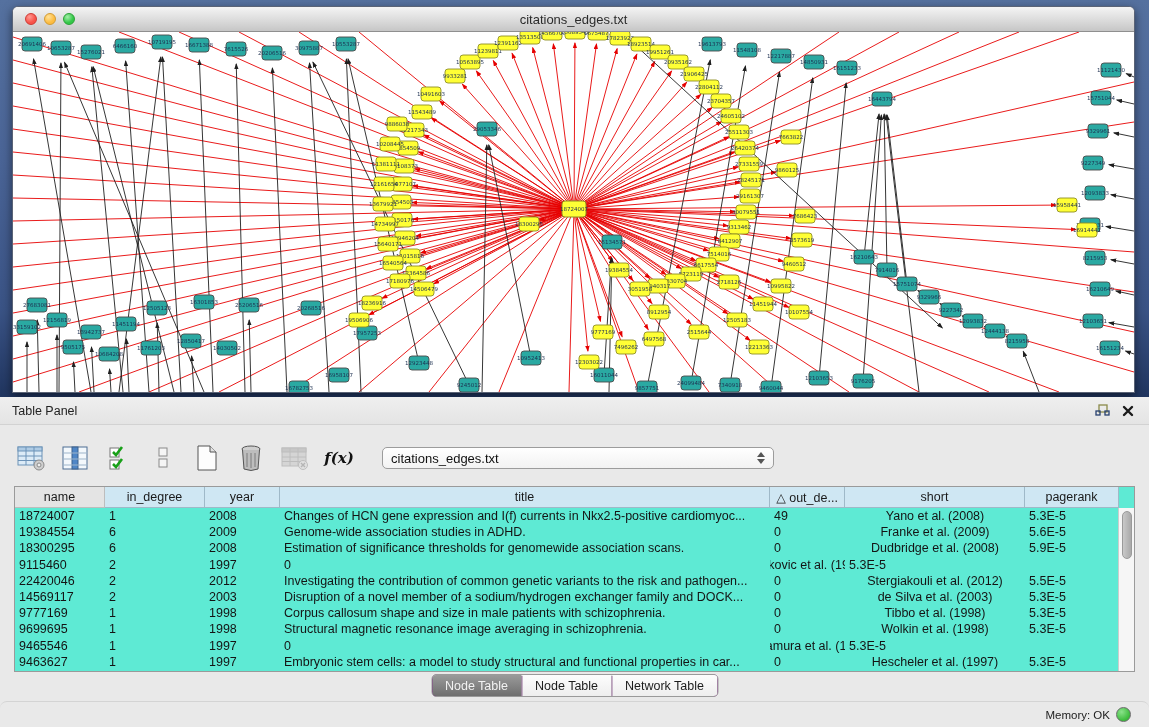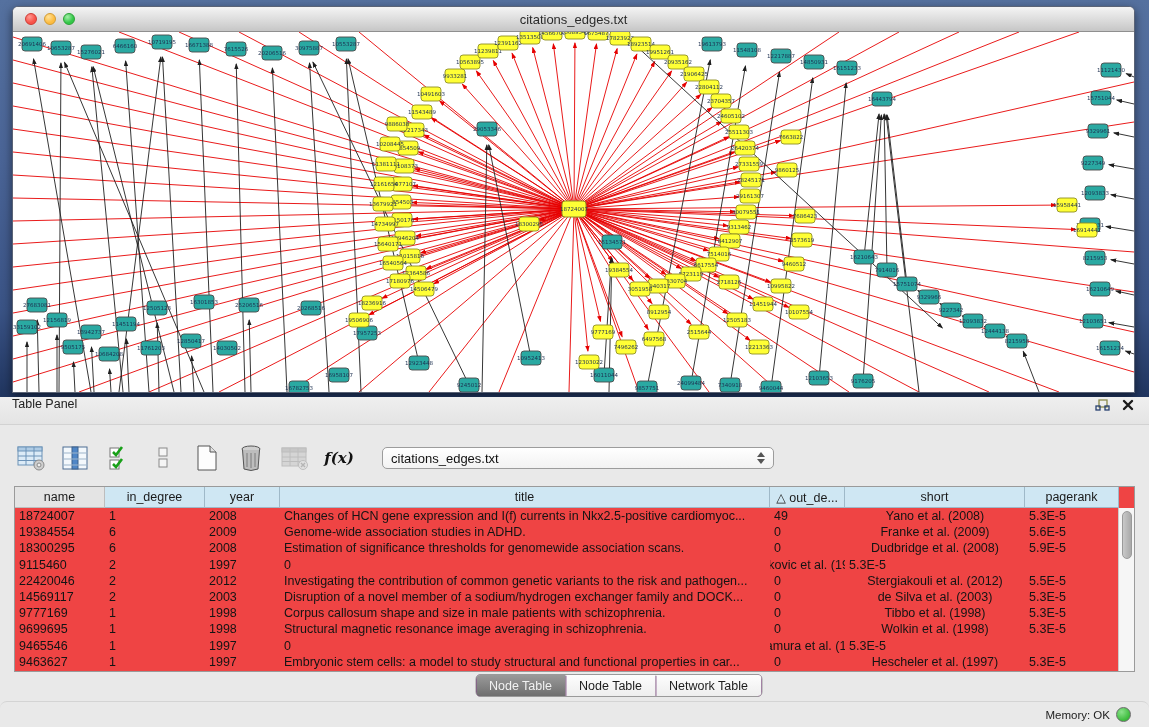--- a/index.html
+++ b/index.html
@@ -25,55 +25,55 @@
   .canvas svg{display:block;}
   .redln{stroke:#e60000;stroke-width:0.9;}
   .blkln{stroke:#1f1f1f;stroke-width:0.9;}
   .ny{fill:#ffff35;stroke:#8e8e25;stroke-width:0.9;}
   .nt{fill:#2aa9a2;stroke:#4a4a4a;stroke-width:0.9;}
   .nhub{fill:#ffff35;stroke:#8e8e25;stroke-width:1;}
   .nlbl{font:5.5px "DejaVu Sans",sans-serif;fill:#1d3050;text-anchor:middle;}
 
   
   .bottom{position:absolute;left:0;top:397px;width:1149px;height:330px;background:#e9e9e9;}
-  .panelhdr{height:27px;display:flex;padding:0 12px;
+  .panelhdr{height:27px;display:flex;align-items:center;padding:0 12px;
             border-bottom:1px solid #d2d2d2;background:linear-gradient(#efefef,#e4e4e4);}
   .panelhdr .pt{font-size:12.5px;color:#222;}
   .panelhdr .sp{flex:1;}
   .ph-ic{width:18px;height:16px;display:flex;align-items:center;justify-content:center;margin-left:8px;cursor:default;}
   .toolbar{position:absolute;left:16px;top:40px;height:42px;display:flex;align-items:center;gap:14px;}
   .tbtn{width:30px;height:30px;display:flex;align-items:center;justify-content:center;}
   .fx{font-family:"DejaVu Serif",serif;font-style:italic;font-weight:bold;font-size:15px;color:#111;}
   .combo{margin-left:14px;width:392px;height:22px;border:1px solid #9c9c9c;border-radius:5px;
          background:linear-gradient(#ffffff,#f2f2f2);display:flex;align-items:center;
          padding:0 8px;box-sizing:border-box;font-size:13px;color:#111;}
   .combo .cv{flex:1;}
   .spin{display:flex;flex-direction:column;gap:2px;}
   .spin i{width:0;height:0;border-left:4px solid transparent;border-right:4px solid transparent;display:block;}
   .spin .up{border-bottom:5px solid #555;}
   .spin .dn{border-top:5px solid #555;}
 
   .table-wrap{position:absolute;left:14px;top:89px;width:1119px;height:184px;
-              background:#ef4444;border:1px solid #9a9a9a;box-sizing:content-box;}
+              background:#5eead4;border:1px solid #9a9a9a;box-sizing:content-box;}
   .thead{display:grid;grid-template-columns:90px 100px 75px 490px 75px 180px 94px;height:21px;}
   .hcell{background:#cfe7f3;border-right:1px solid #9fb9c8;border-bottom:1px solid #9fb9c8;
          font-size:12.5px;color:#1a1a1a;display:flex;align-items:center;justify-content:center;
          white-space:nowrap;overflow:hidden;}
   .hcell.c0{background:#e4e4e4;border-right:1px solid #bdbdbd;border-bottom:1px solid #bdbdbd;}
   .trow{display:grid;grid-template-columns:90px 100px 75px 490px 75px 180px 94px;height:16.2px;}
   .cell{font-size:12.5px;color:#141414;white-space:nowrap;overflow:hidden;text-overflow:clip;
         padding:0 4px;display:flex;align-items:center;}
   .cell.c5{justify-content:center;}
   .vsb{position:absolute;right:0;top:21px;bottom:0;width:15px;background:#f6f6f6;border-left:1px solid #ccc;}
   .vsb .thumb{position:absolute;left:3px;top:3px;width:8px;height:46px;border-radius:5px;
               background:linear-gradient(90deg,#c9c9c9,#a9a9a9);border:1px solid #9a9a9a;}
 
   .tabs{position:absolute;top:277px;left:50%;transform:translateX(-50%);display:flex;height:21px;
         border:1px solid #9a9a9a;border-radius:5px;overflow:hidden;background:#701a75;
-        box-shadow:inset 0 1px 0 #fff;margin-left:44px;}
+        box-shadow:inset 0 1px 0 #fff;}
   .tab{padding:0 13px;font-size:12.5px;color:#1c1c1c;display:flex;align-items:center;
        border-right:1px solid #bcbcbc;background:linear-gradient(#fdfdfd,#eeeeee);}
   .tab:last-child{border-right:none;}
   .tab.active{background:linear-gradient(#9a9a9a,#6f6f6f);color:#f2f2f2;}
 
   .status{position:absolute;left:0;bottom:0;width:100%;height:26px;border-top:1px solid #d4d4d4;
           display:flex;align-items:center;justify-content:flex-end;padding-right:18px;box-sizing:border-box;border-radius:7px;}
   .status .ml{font-size:11.5px;color:#222;margin-right:6px;}
   .memdot{width:13px;height:13px;border-radius:50%;background:radial-gradient(circle at 35% 30%,#8ae28a,#3bbb3b 70%);
           border:1px solid #6a6a6a;}

